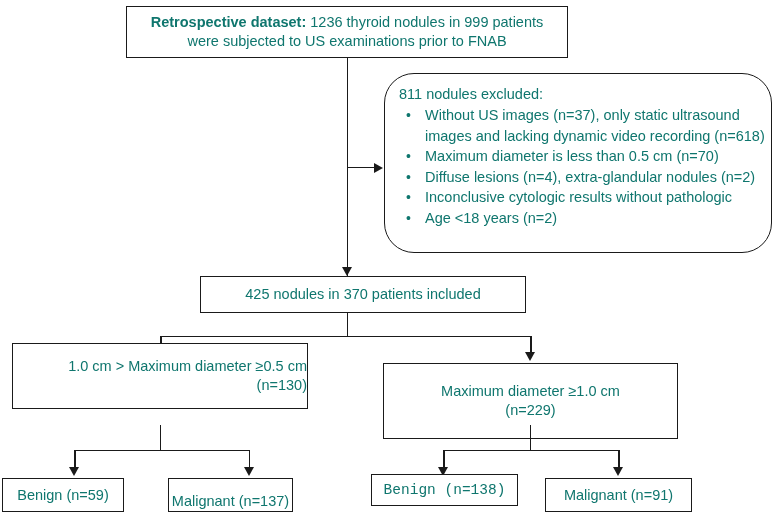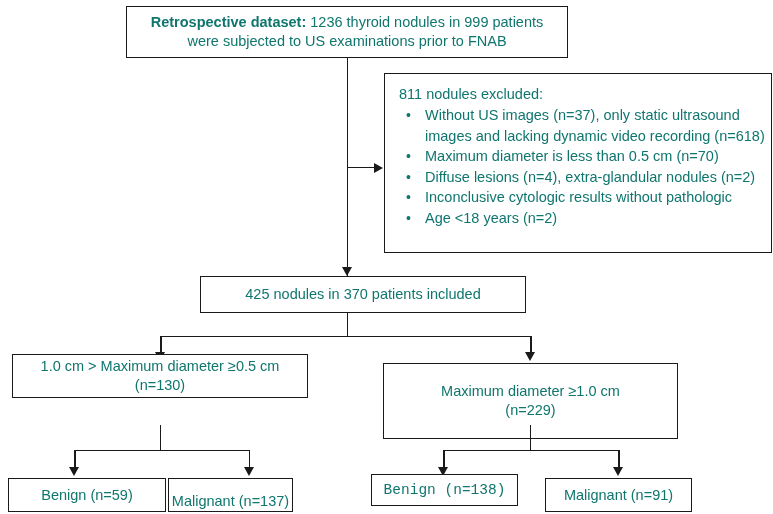--- a/index.html
+++ b/index.html
@@ -29,20 +29,21 @@
     justify-content: center;
     text-align: center;
     font-size: 14.5px;
     line-height: 19px;
     color: #0f766e;
   }
   .box.left-align {
     align-items: flex-start;
     text-align: left;
     justify-content: flex-start;
+    border-radius: 30px;
   }
   .box .line { display: block; white-space: nowrap; }
   .bold { font-weight: bold; }
 
   
   #excl-box { padding: 10px 12px 8px 14px; }
   #excl-box .headline {
     font-size: 14.5px;
     line-height: 20px;
     margin-bottom: 1px;
@@ -138,21 +139,21 @@
     <span class="line">425 nodules in 370 patients included</span>
   </div>
 
   <div class="vline" style="left:346.5px; top:313px; height:23px;"></div>
   <div class="hline" style="left:160px; top:335.5px; width:371px;"></div>
   <div class="vline" style="left:160px; top:335.5px; height:18px;"></div>
   <div class="arrow-down" style="left:155.3px; top:352px;"></div>
   <div class="vline" style="left:530px; top:335.5px; height:18px;"></div>
   <div class="arrow-down" style="left:525.3px; top:352px;"></div>
 
-  <div class="box" id="group-small-box" style="left:12px; top:354px; width:296px; height:44px;">
+  <div class="box" id="group-small-box" style="left:12px; top:343px; width:296px; height:66px;align-items:flex-end;">
     <span class="line">1.0 cm &gt; Maximum diameter ≥0.5 cm</span>
     <span class="line">(n=130)</span>
   </div>
 
   <div class="box" id="group-large-box" style="left:383px; top:363px; width:295px; height:76px;">
     <span class="line">Maximum diameter ≥1.0 cm</span>
     <span class="line">(n=229)</span>
   </div>
 
   <div class="vline" style="left:159.5px; top:425px; height:25px;"></div>
@@ -162,21 +163,21 @@
   <div class="vline" style="left:248.5px; top:449.5px; height:19px;"></div>
   <div class="arrow-down" style="left:243.8px; top:467px;"></div>
 
   <div class="vline" style="left:529.5px; top:425px; height:25px;"></div>
   <div class="hline" style="left:443px; top:449.5px; width:176px;"></div>
   <div class="vline" style="left:443px; top:449.5px; height:19px;"></div>
   <div class="arrow-down" style="left:438.3px; top:467px;"></div>
   <div class="vline" style="left:618px; top:449.5px; height:19px;"></div>
   <div class="arrow-down" style="left:613.3px; top:467px;"></div>
 
-  <div class="box" id="small-benign-box" style="left:8px; top:478px; width:158px; height:34px;">
+  <div class="box" id="small-benign-box" style="left:2px; top:478px; width:122px; height:34px;">
     <span class="line">Benign (n=59)</span>
   </div>
 
   <div class="box" id="small-malignant-box" style="left:168px; top:478px; width:125px; height:34px;justify-content:flex-end;">
     <span class="line">Malignant (n=137)</span>
   </div>
 
   <div class="box" id="large-benign-box" style="left:371px; top:474px; width:147px; height:32px;font-family:Liberation Mono, monospace;">
     <span class="line">Benign (n=138)</span>
   </div>

